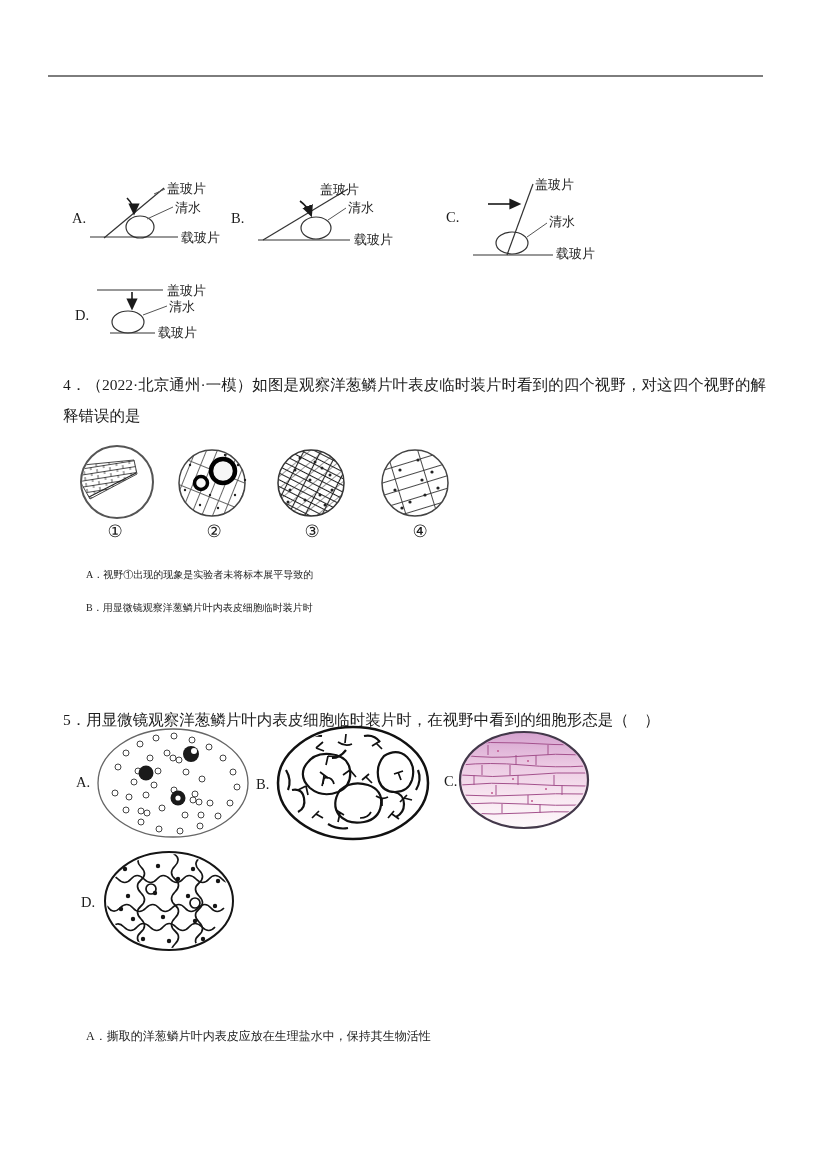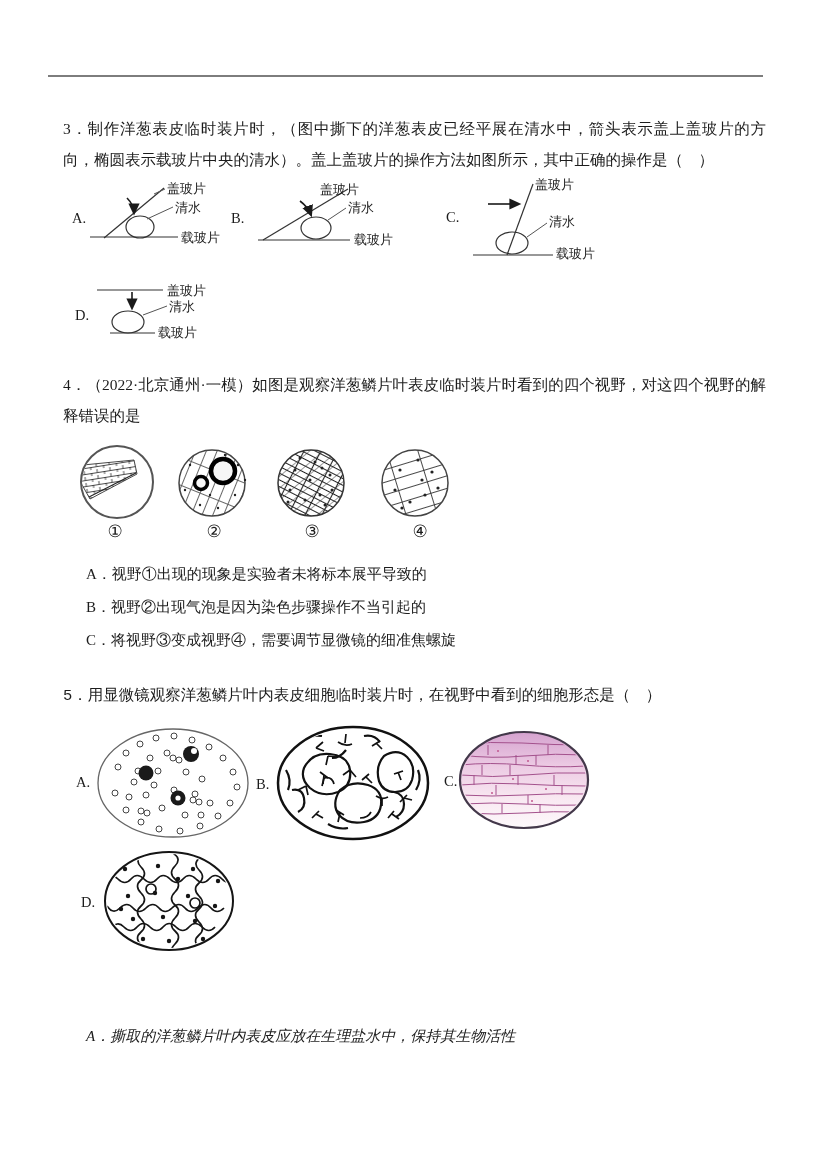--- a/index.html
+++ b/index.html
@@ -2,23 +2,23 @@
 <html><head>
 <meta charset="utf-8">
 <style>
   html,body{margin:0;padding:0;background:#fff;}
   #page{
     position:relative;width:827px;height:1169px;background:#ffffff;
     font-family:"Liberation Serif","DejaVu Serif",serif;color:#1c1c1c;overflow:hidden;
   }
   .divider{position:absolute;left:48px;top:75px;width:715px;height:0;border-top:2px solid #7d7d7d;}
   .stem{position:absolute;left:63px;width:703px;font-size:15.5px;line-height:31px;text-align:justify;white-space:pre-wrap;}
-  .optlist{position:absolute;left:86px;width:650px;font-size:15px;}
+  .optlist{position:absolute;left:86px;width:650px;font-size:10px;}
   .optlist div{line-height:33px;}
-  .optline{position:absolute;left:86px;font-size:15px;line-height:31px;font-style:italic;}
+  .optline{position:absolute;left:86px;font-size:12px;line-height:31px;}
   .letter{position:absolute;font-size:14.5px;}
   .viewnum{position:absolute;width:22px;text-align:center;font-size:17px;}
   svg{position:absolute;overflow:visible;}
   svg text{font-family:"Liberation Serif","DejaVu Serif",serif;font-size:13px;fill:#1a1a1a;}
   .thin{stroke:#333;stroke-width:1.2;fill:none;}
   .ptr{stroke:#555;stroke-width:1;fill:none;}
   .arr{stroke:#1a1a1a;stroke-width:1.6;fill:none;}
 </style>
 </head>
 <body>
@@ -61,21 +61,20 @@
           <ellipse cx="66" cy="49" rx="62" ry="46"></ellipse>
         </clipPath>
       <clipPath id="clipQD">
           <ellipse cx="66" cy="50" rx="62" ry="47"></ellipse>
         </clipPath>
     </defs>
   </svg>
 
   <div class="divider"></div>
 
-  <p class="stem" style="top:97px;">3．制作洋葱表皮临时装片时，（图中撕下的洋葱表皮已经平展在清水中，箭头表示盖上盖玻片的方向，椭圆表示载玻片中央的清水）。盖上盖玻片的操作方法如图所示，其中正确的操作是（　）</p>
 
   <span class="letter" style="left:72px;top:210px;">A.</span>
   <svg style="left:70px;top:178px;" width="160" height="72" viewBox="0 0 160 72">
     <line class="thin" x1="20" y1="59" x2="108" y2="59"></line>
     <line class="thin" x1="34" y1="60" x2="94" y2="10"></line>
     <ellipse class="thin" cx="70" cy="49" rx="14" ry="11"></ellipse>
     <path class="arr" d="M57,20 Q64,27 64,35" marker-end="url(#mArr)"></path>
     <path class="ptr" d="M84,16 L95,11"></path>
     <path class="ptr" d="M77,41 L103,29"></path>
     <text x="97" y="15">盖玻片</text>
@@ -183,25 +182,24 @@
     </g>
   </svg>
 
   <span class="viewnum" style="left:104px;top:521px;">①</span>
   <span class="viewnum" style="left:203px;top:521px;">②</span>
   <span class="viewnum" style="left:301px;top:521px;">③</span>
   <span class="viewnum" style="left:409px;top:521px;">④</span>
 
   <div class="optlist" style="top:558px;">
     <div>A．视野①出现的现象是实验者未将标本展平导致的</div>
-    <div>B．视野②出现气泡是因为染色步骤操作不当引起的</div>
-    <div>C．将视野③变成视野④，需要调节显微镜的细准焦螺旋</div>
+    <div>B．用显微镜观察洋葱鳞片叶内表皮细胞临时装片时</div>
   </div>
 
-  <p class="stem" style="top:665px;font-family:Liberation Mono, monospace;">5．用显微镜观察洋葱鳞片叶内表皮细胞临时装片时，在视野中看到的细胞形态是（　）</p>
+  <p class="stem" style="top:688px;">5．用显微镜观察洋葱鳞片叶内表皮细胞临时装片时，在视野中看到的细胞形态是（　）</p>
 
   <span class="letter" style="left:76px;top:774px;">A.</span>
   <svg style="left:96px;top:727px;" width="154" height="112" viewBox="0 0 154 112">
     <ellipse cx="77" cy="56" rx="75" ry="54" fill="#fff" stroke="#666" stroke-width="1.3"></ellipse>
     <g stroke="#444" stroke-width="1" fill="none">
       <circle cx="22" cy="40" r="3"></circle>
         <circle cx="30" cy="26" r="3"></circle>
         <circle cx="44" cy="17" r="3"></circle>
       <circle cx="60" cy="11" r="3"></circle>
         <circle cx="78" cy="9" r="3"></circle>

